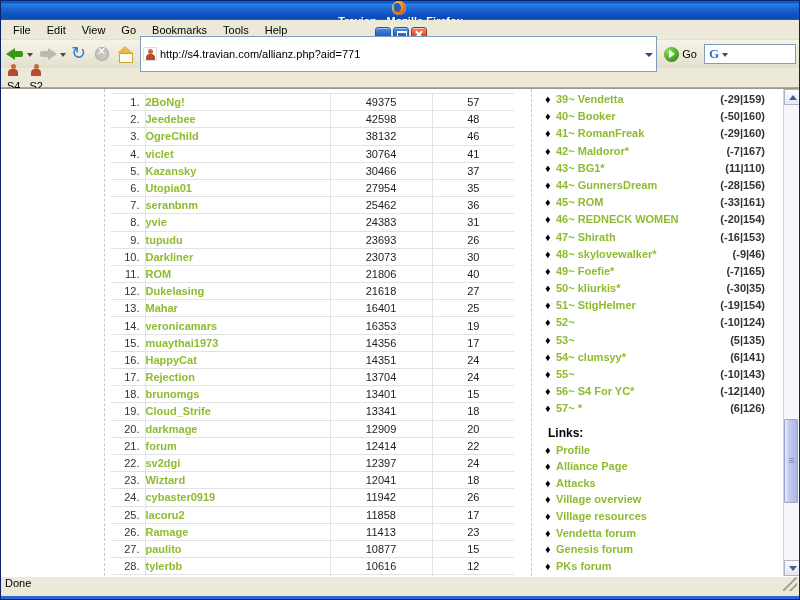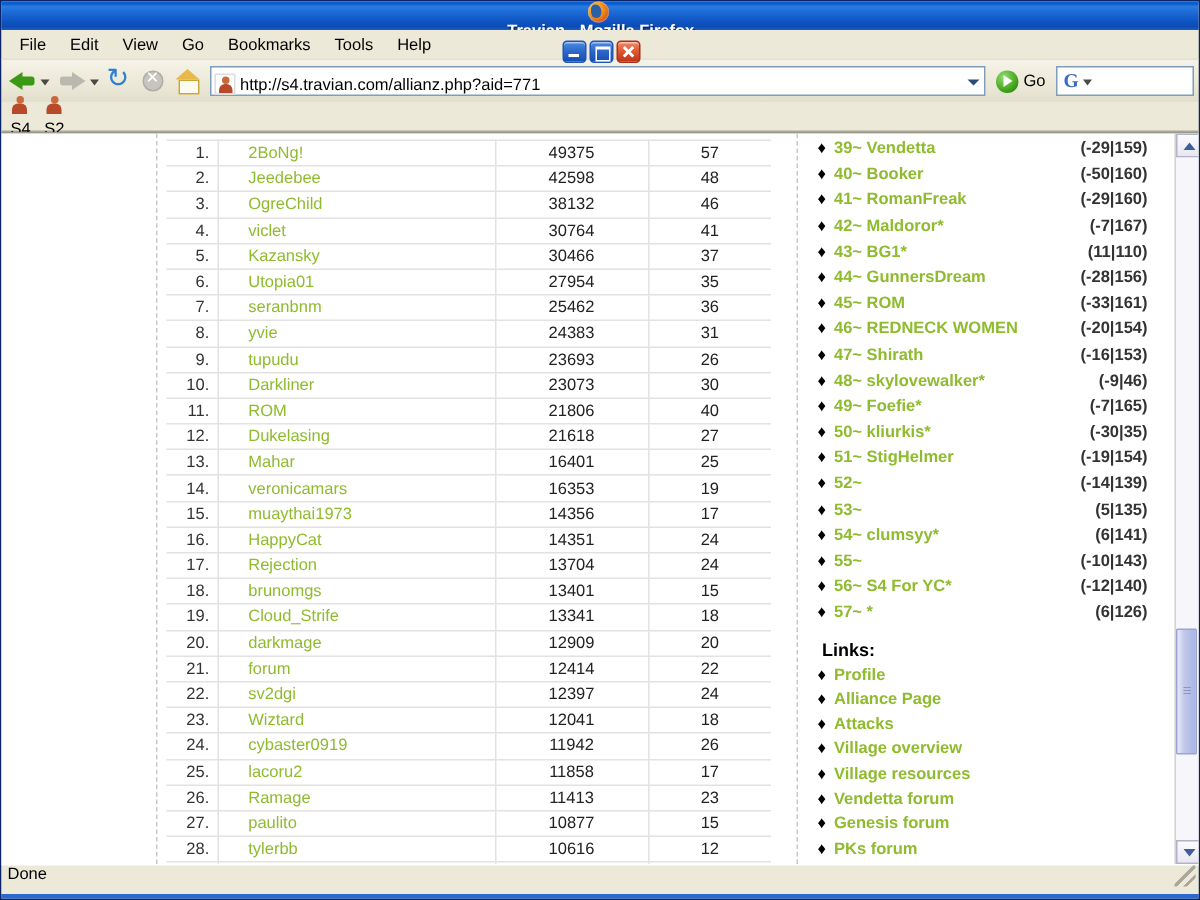--- a/index.html
+++ b/index.html
@@ -170,24 +170,24 @@
     border-bottom: 7px solid #e8b94a;
   }
   .home-ic::after {
     content:""; position:absolute; left:5px; top:9px;
     width:12px; height:8px; background:#fdfaf0;
     border:1px solid #c9a63a;
   }
 
   #urlbar {
     flex: 1 1 auto;
-    height: 20px;
+    height: 36px;
     background: #fff;
     border: 1px solid #7f9db9;
-    display: flex; align-items: flex-end;
+    display: flex; align-items: center;
     padding-left: 2px;
     margin: 0 2px;
     position: relative;
   }
   .url-favicon {
     width: 14px; height: 14px; flex: 0 0 auto;
     margin-right: 3px;
     background: #fff;
     border: 1px solid #ddd;
     position: relative;
@@ -315,22 +315,22 @@
     padding: 0 5px;
     vertical-align: middle;
     white-space: nowrap;
   }
   #rank-table td.c-rank {
     width: 34px; text-align: right;
     color: #333; border-left: none;
   }
   #rank-table td.c-name {
     width: 185px;
-    color: #8fbb2e; font-weight: normal;
-    padding-left: 20px;
+    color: #8fbb2e; font-weight: bold;
+    padding-left: 0;
   }
   #rank-table td.c-pop {
     width: 102px; text-align: center; color: #222;
   }
   #rank-table td.c-vil {
     width: 82px; text-align: center; color: #222;
     border-right: none;
   }
 
   
@@ -750,21 +750,21 @@
               <span class="m-coord">(-30|35)</span>
             </div>
             <div class="member">
               <span class="bullet">♦</span>
               <span class="m-name">51~ StigHelmer</span>
               <span class="m-coord">(-19|154)</span>
             </div>
             <div class="member">
               <span class="bullet">♦</span>
               <span class="m-name">52~</span>
-              <span class="m-coord">(-14|139)</span>
+              <span class="m-coord">(-10|124)</span>
             </div>
             <div class="member">
               <span class="bullet">♦</span>
               <span class="m-name">53~</span>
               <span class="m-coord">(5|135)</span>
             </div>
             <div class="member">
               <span class="bullet">♦</span>
               <span class="m-name">54~ clumsyy*</span>
               <span class="m-coord">(6|141)</span>

